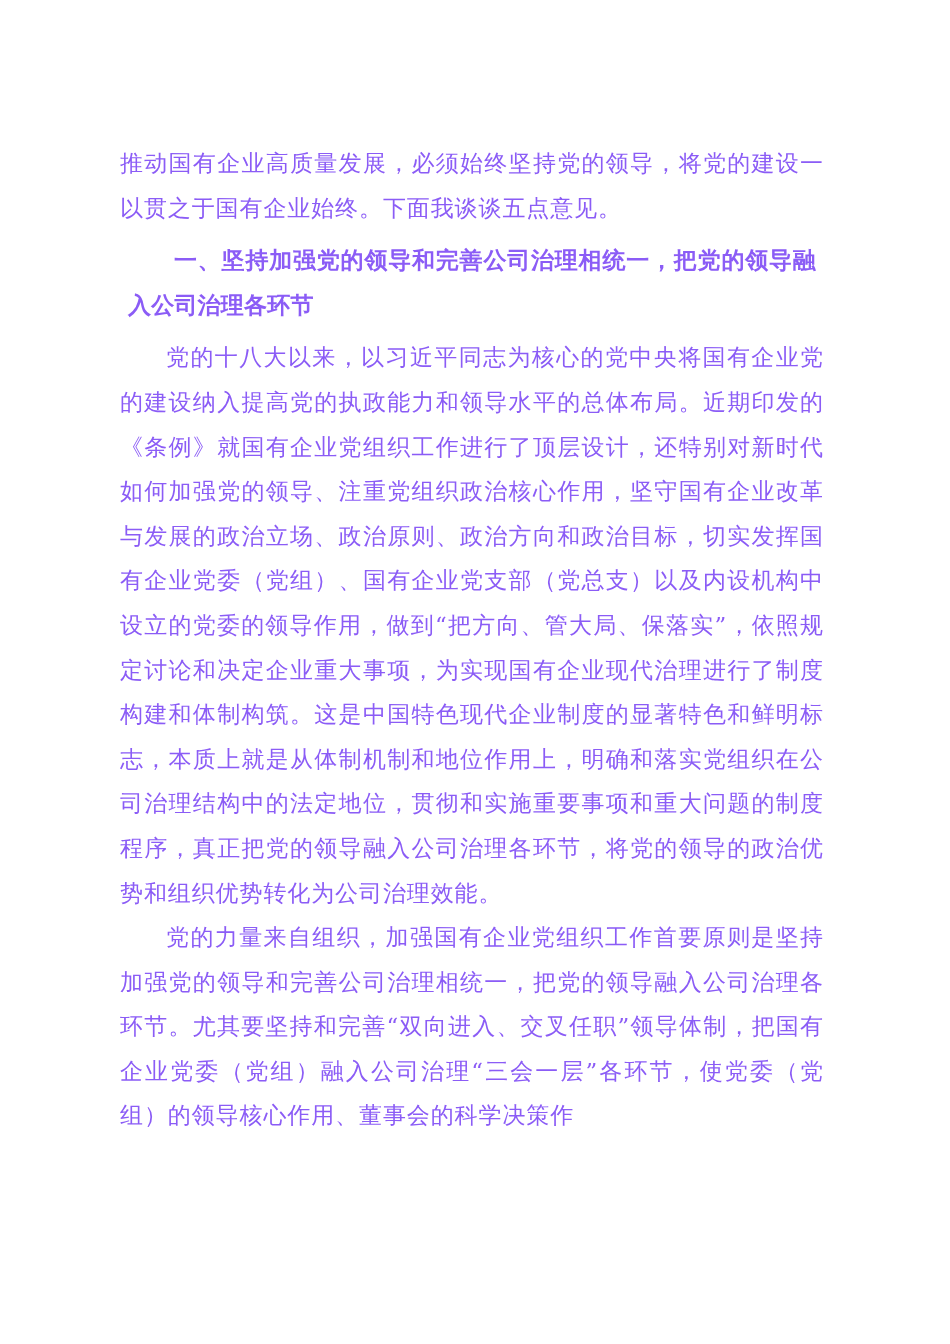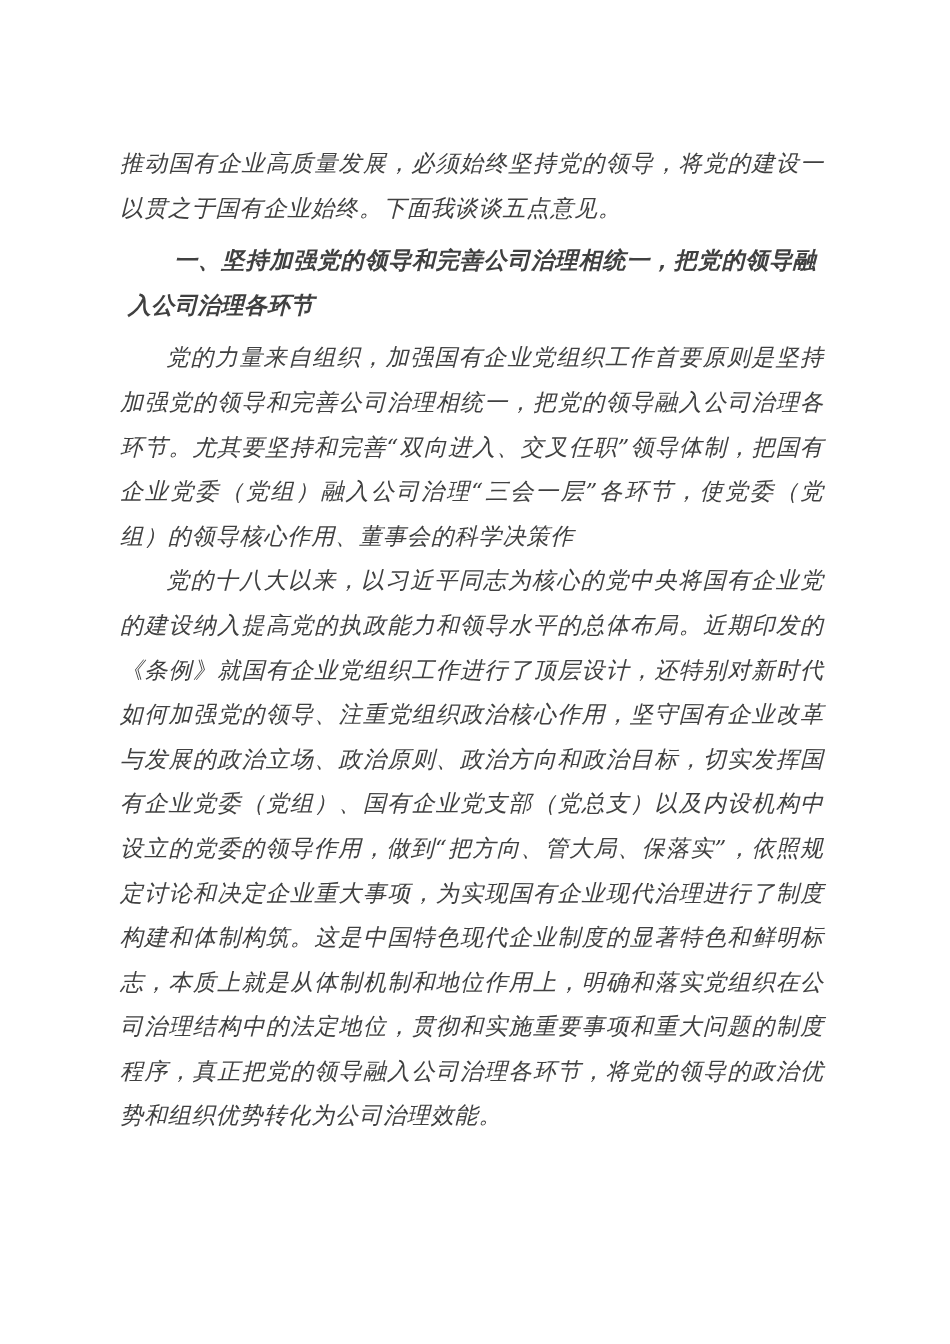--- a/index.html
+++ b/index.html
@@ -2,25 +2,24 @@
 <html><head>
   <meta charset="utf-8">
   <style>
     html, body { margin: 0; padding: 0; background: #ffffff; }
     body { width: 950px; height: 1344px; position: relative; overflow: hidden; }
     .page {
       position: absolute;
       left: 120px;
       top: 141px;
       width: 704px;
-      color: #404040;
+      color: #8b5cf6;
       font-family: "DejaVu Serif", "Liberation Serif", serif;
       font-size: 23px;
       line-height: 44.6px;
-      font-style: italic;
     }
     .para {
       margin: 0;
       text-align: justify;
       text-align-last: left;
       letter-spacing: 0.9px;
     }
     .para.indent { text-indent: 46px; }
     .heading {
       margin: 8px;
@@ -30,15 +29,15 @@
       text-align: justify;
       letter-spacing: 0.2px;
     }
   </style>
 </head>
 <body>
 
 <div class="page">
   <p class="para">推动国有企业高质量发展，必须始终坚持党的领导，将党的建设一以贯之于国有企业始终。下面我谈谈五点意见。</p>
   <p class="heading">一、坚持加强党的领导和完善公司治理相统一，把党的领导融入公司治理各环节</p>
+  <p class="para indent">党的十八大以来，以习近平同志为核心的党中央将国有企业党的建设纳入提高党的执政能力和领导水平的总体布局。近期印发的《条例》就国有企业党组织工作进行了顶层设计，还特别对新时代如何加强党的领导、注重党组织政治核心作用，坚守国有企业改革与发展的政治立场、政治原则、政治方向和政治目标，切实发挥国有企业党委（党组）、国有企业党支部（党总支）以及内设机构中设立的党委的领导作用，做到“把方向、管大局、保落实”，依照规定讨论和决定企业重大事项，为实现国有企业现代治理进行了制度构建和体制构筑。这是中国特色现代企业制度的显著特色和鲜明标志，本质上就是从体制机制和地位作用上，明确和落实党组织在公司治理结构中的法定地位，贯彻和实施重要事项和重大问题的制度程序，真正把党的领导融入公司治理各环节，将党的领导的政治优势和组织优势转化为公司治理效能。</p>
   <p class="para indent">党的力量来自组织，加强国有企业党组织工作首要原则是坚持加强党的领导和完善公司治理相统一，把党的领导融入公司治理各环节。尤其要坚持和完善“双向进入、交叉任职”领导体制，把国有企业党委（党组）融入公司治理“三会一层”各环节，使党委（党组）的领导核心作用、董事会的科学决策作</p>
-  <p class="para indent">党的十八大以来，以习近平同志为核心的党中央将国有企业党的建设纳入提高党的执政能力和领导水平的总体布局。近期印发的《条例》就国有企业党组织工作进行了顶层设计，还特别对新时代如何加强党的领导、注重党组织政治核心作用，坚守国有企业改革与发展的政治立场、政治原则、政治方向和政治目标，切实发挥国有企业党委（党组）、国有企业党支部（党总支）以及内设机构中设立的党委的领导作用，做到“把方向、管大局、保落实”，依照规定讨论和决定企业重大事项，为实现国有企业现代治理进行了制度构建和体制构筑。这是中国特色现代企业制度的显著特色和鲜明标志，本质上就是从体制机制和地位作用上，明确和落实党组织在公司治理结构中的法定地位，贯彻和实施重要事项和重大问题的制度程序，真正把党的领导融入公司治理各环节，将党的领导的政治优势和组织优势转化为公司治理效能。</p>
 </div>
 
 </body></html>

